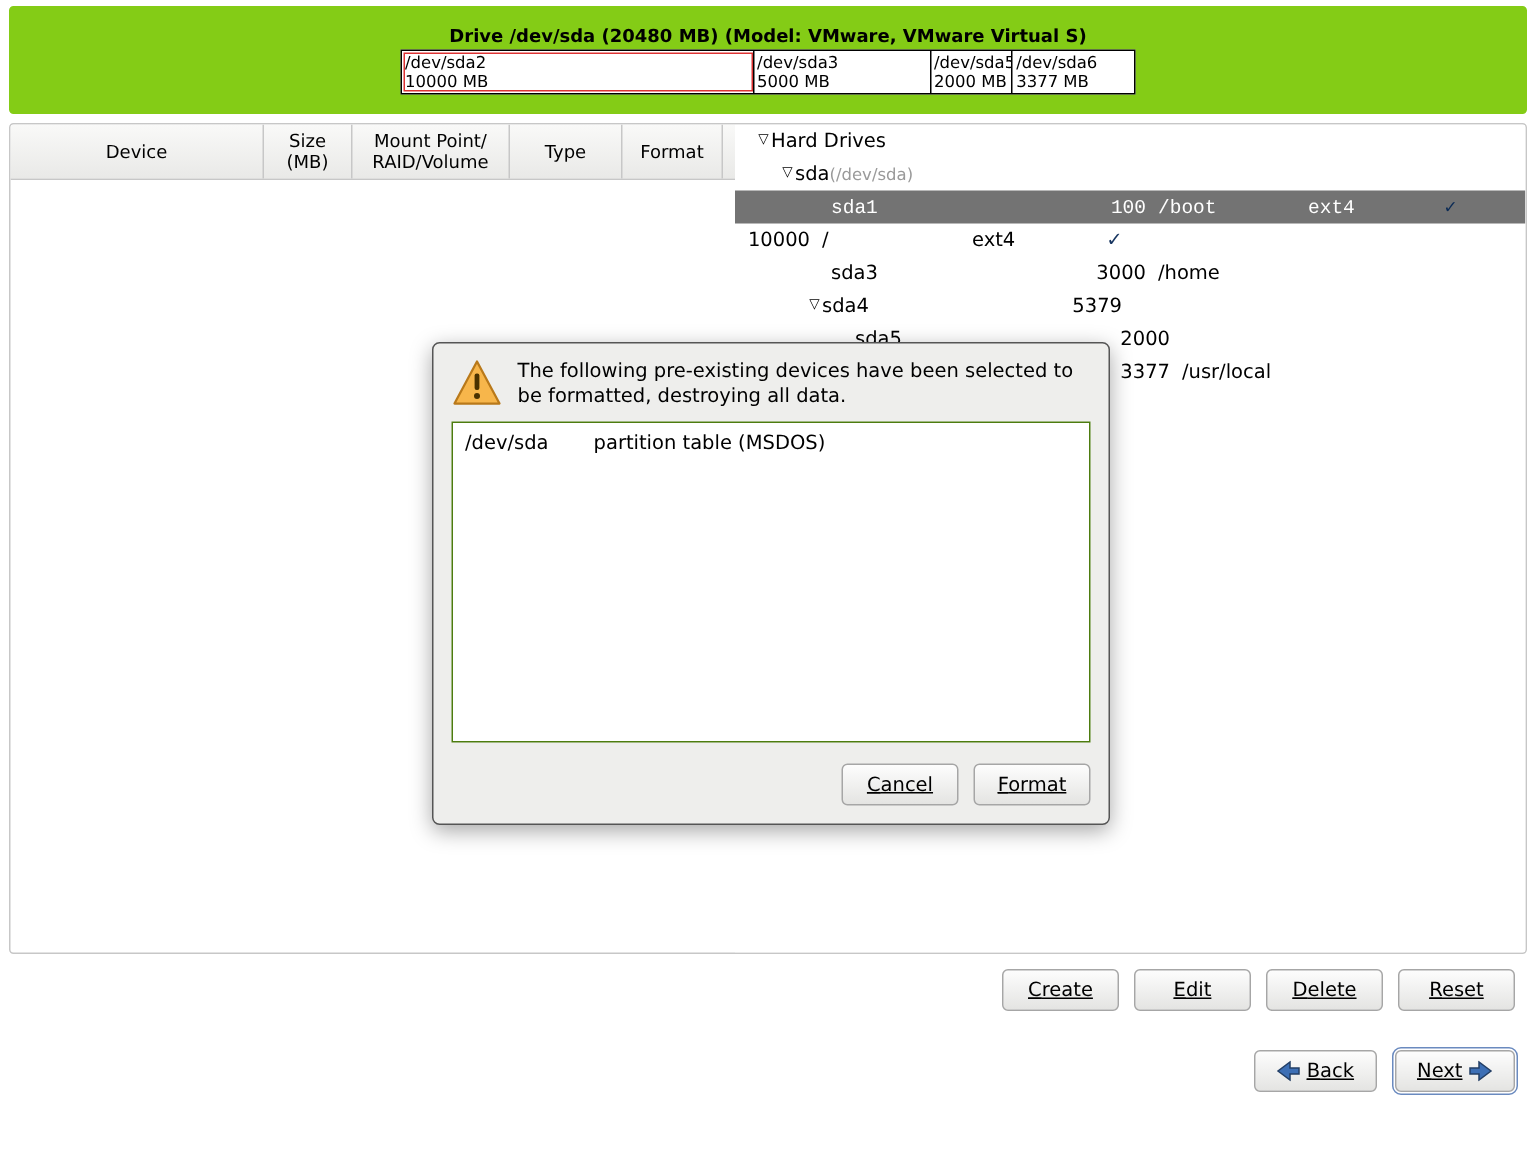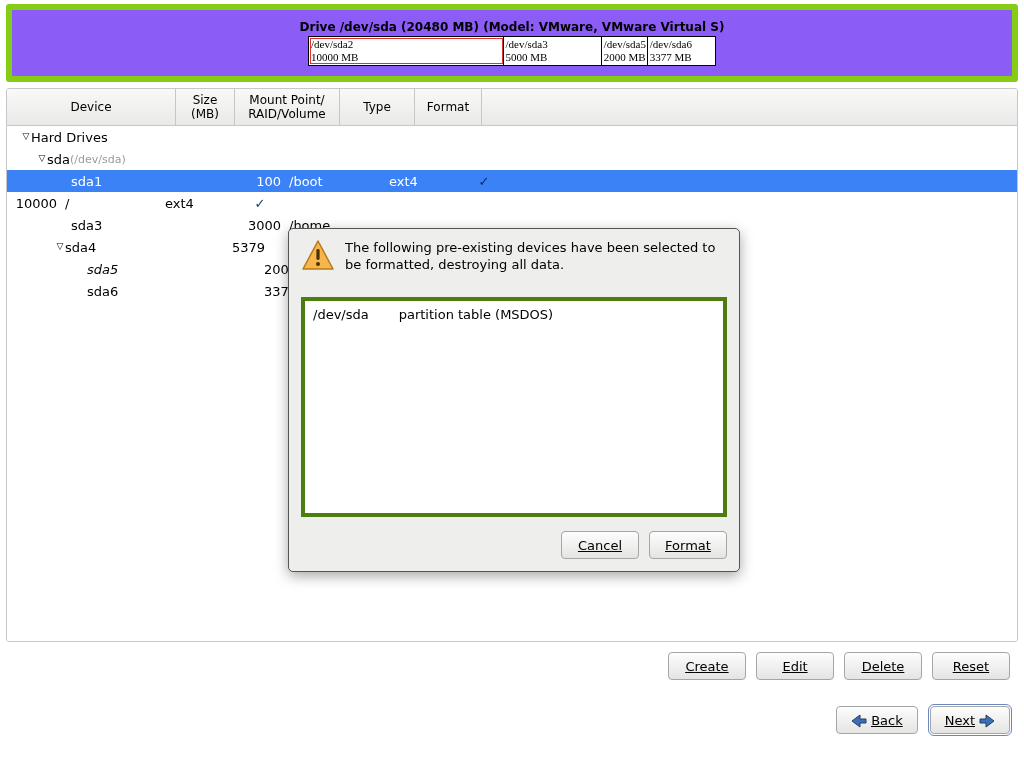--- a/index.html
+++ b/index.html
@@ -10,63 +10,62 @@
     font-family: "DejaVu Sans", "Liberation Sans", sans-serif;
     font-size: 12px;
     background: #ffffff;
     color: #000;
     overflow: hidden;
   }
 
   
   .top-panel {
     margin: 4px 6px 6px 6px;
-    border: 6px solid #84cc16;
+    border: 3px solid #84cc16;
     border-radius: 3px;
-    background: #8b5cf6;
+    background: #84cc16;
     padding: 10px 0 10px 0;
   }
   .drive-wrap {
     display: flex;
     flex-direction: column;
     align-items: center;
   }
   .drive-title {
     font-weight: bold;
     font-size: 12px;
     margin-bottom: 2px;
   }
   .drive-bar {
     display: flex;
-    width: 408px;
+    width: 490px;
     height: 30px;
     border: 1px solid #000;
     box-sizing: border-box;
     background: #fff;
-    font-family: Liberation Serif, serif;
   }
   .drive-seg {
     border-right: 1px solid #000;
     padding: 1px 2px;
     font-size: 11px;
     line-height: 13px;
     overflow: hidden;
     white-space: nowrap;
   }
   .drive-seg:last-child { border-right: none; }
   .drive-seg.sel { outline: 1px solid #d33; outline-offset: -2px; }
 
   
   .main-panel {
     margin: 0 6px;
     border: 1px solid #c7c7c7;
     border-radius: 3px;
     height: 552px;
     display: flex;
-    flex-direction: column;
+    flex-direction: row;
     overflow: hidden;
   }
   .col-headers {
     display: flex;
     background: linear-gradient(#f9f9f8,#e9e9e7);
     border-bottom: 1px solid #c7c7c7;
     height: 36px;
     font-size: 12px;
   }
   .col-headers .hcell {
@@ -94,21 +93,21 @@
     display: flex;
     height: 22px;
     align-items: center;
     font-size: 13px;
   }
   .row .c-dev   { width: 160px; display: flex; align-items: center; }
   .row .c-size  { width: 50px; text-align: right; padding-right: 4px; }
   .row .c-mount { width: 96px; padding-left: 4px; }
   .row .c-type  { width: 66px; padding-left: 4px; }
   .row .c-fmt   { width: 58px; text-align: center; }
-  .row.selected { background: #3b82f6; color: #fff; }
+  .row.selected { background: #737373; color: #fff; font-family: Liberation Mono, monospace; }
   .tri {
     display: inline-block;
     width: 10px;
     text-align: center;
     font-size: 9px;
     transform: translateY(-1px);
   }
   .dim { color: #9a9a9a; font-size: 11px; text-align: right; }
   .check { font-size: 13px; }
 
@@ -172,22 +171,22 @@
   }
   .modal-body {
     padding: 10px 12px 12px 12px;
   }
   .warn-row { display: flex; gap: 10px; }
   .warn-icon {
     width: 34px; height: 34px; flex: 0 0 34px;
   }
   .warn-text { font-size: 13px; line-height: 17px; }
   .device-box {
-    margin-top: 24px;
-    border: 4px solid #4d7c0f;
+    margin-top: 8px;
+    border: 1px solid #4d7c0f;
     background: #fff;
     height: 200px;
     padding: 6px 8px;
     font-size: 13px;
     display: flex;
     gap: 30px;
   }
   .modal-actions {
     display: flex;
     justify-content: flex-end;
@@ -271,21 +270,21 @@
         <div class="c-dev" style="padding-left: 48px;">
           <span class="tri">▽</span> 
           <span>sda4</span>
         </div>
         <div class="c-size">5379</div>
         <div class="c-mount"></div>
         <div class="c-type"></div>
         <div class="c-fmt"></div>
       </div>
       <div class="row">
-        <div class="c-dev" style="padding-left: 80px; font-style: italic;">
+        <div class="c-dev" style="padding-left: 80px;">
           <span>sda5</span>
         </div>
         <div class="c-size">2000</div>
         <div class="c-mount"></div>
         <div class="c-type"></div>
         <div class="c-fmt"></div>
       </div>
       <div class="row">
         <div class="c-dev" style="padding-left: 80px;">
           <span>sda6</span>

